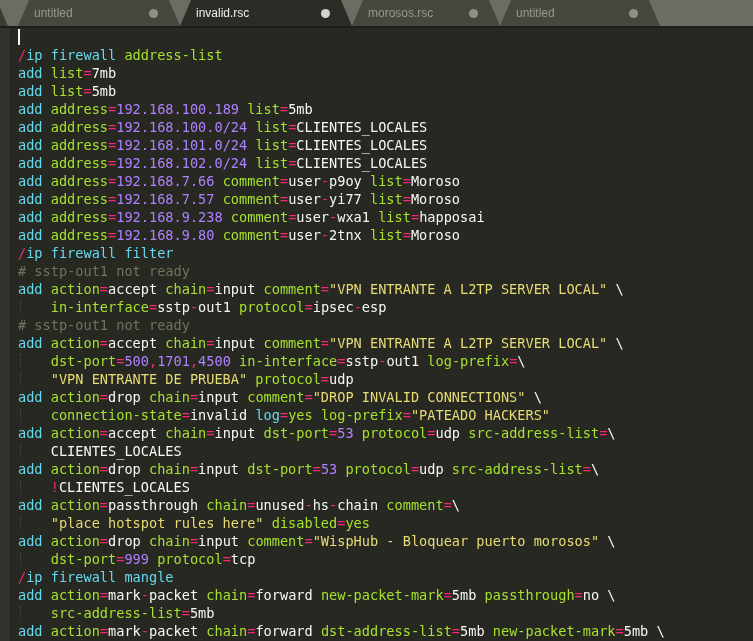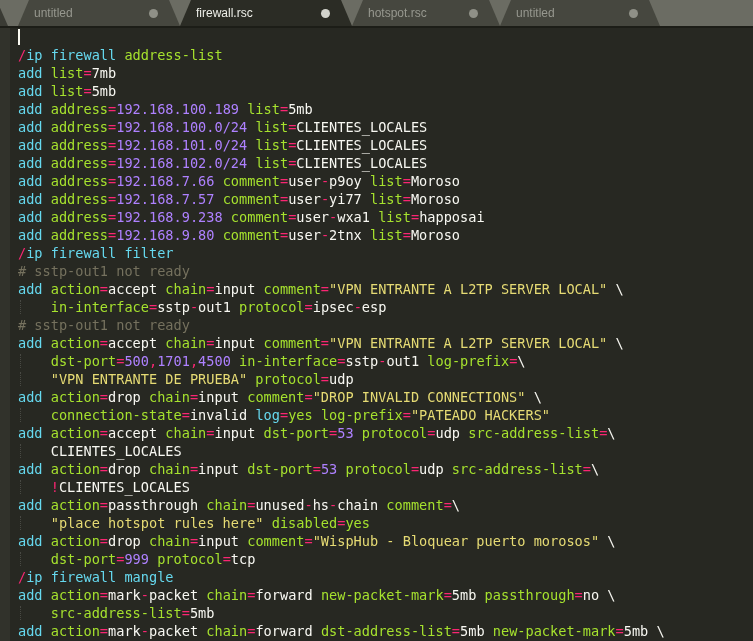--- a/index.html
+++ b/index.html
@@ -67,25 +67,25 @@
 
 <div class="window">
   <div class="tabbar">
     <span class="tab-stub"></span>
 
   <div class="tab">
         <span class="tab-label">untitled</span>
         <span class="tab-dot"></span>
       </div>
       <div class="tab active">
-        <span class="tab-label">firewall.rsc</span>
+        <span class="tab-label">invalid.rsc</span>
         <span class="tab-dot"></span>
       </div>
       <div class="tab">
-        <span class="tab-label">hotspot.rsc</span>
+        <span class="tab-label">morosos.rsc</span>
         <span class="tab-dot"></span>
       </div>
       <div class="tab">
         <span class="tab-label">untitled</span>
         <span class="tab-dot"></span>
       </div>
     </div>
   <div class="editor">
     <div class="gutter"></div>
     <div class="code"><div class="line"><span class="caret"></span></div><div class="line"><span style="color: rgb(249, 38, 114);">/</span><span style="color: rgb(102, 217, 239);">ip firewall</span><span style="color: rgb(248, 248, 242);"> </span><span style="color: rgb(166, 226, 46);">address-list</span></div><div class="line"><span style="color: rgb(102, 217, 239);">add</span><span style="color: rgb(248, 248, 242);"> </span><span style="color: rgb(166, 226, 46);">list</span><span style="color: rgb(249, 38, 114);">=</span><span style="color: rgb(248, 248, 242);">7mb</span></div><div class="line"><span style="color: rgb(102, 217, 239);">add</span><span style="color: rgb(248, 248, 242);"> </span><span style="color: rgb(166, 226, 46);">list</span><span style="color: rgb(249, 38, 114);">=</span><span style="color: rgb(248, 248, 242);">5mb</span></div><div class="line"><span style="color: rgb(102, 217, 239);">add</span><span style="color: rgb(248, 248, 242);"> </span><span style="color: rgb(166, 226, 46);">address</span><span style="color: rgb(249, 38, 114);">=</span><span style="color: rgb(174, 129, 255);">192.168.100.189</span><span style="color: rgb(248, 248, 242);"> </span><span style="color: rgb(166, 226, 46);">list</span><span style="color: rgb(249, 38, 114);">=</span><span style="color: rgb(248, 248, 242);">5mb</span></div><div class="line"><span style="color: rgb(102, 217, 239);">add</span><span style="color: rgb(248, 248, 242);"> </span><span style="color: rgb(166, 226, 46);">address</span><span style="color: rgb(249, 38, 114);">=</span><span style="color: rgb(174, 129, 255);">192.168.100.0/24</span><span style="color: rgb(248, 248, 242);"> </span><span style="color: rgb(166, 226, 46);">list</span><span style="color: rgb(249, 38, 114);">=</span><span style="color: rgb(248, 248, 242);">CLIENTES_LOCALES</span></div><div class="line"><span style="color: rgb(102, 217, 239);">add</span><span style="color: rgb(248, 248, 242);"> </span><span style="color: rgb(166, 226, 46);">address</span><span style="color: rgb(249, 38, 114);">=</span><span style="color: rgb(174, 129, 255);">192.168.101.0/24</span><span style="color: rgb(248, 248, 242);"> </span><span style="color: rgb(166, 226, 46);">list</span><span style="color: rgb(249, 38, 114);">=</span><span style="color: rgb(248, 248, 242);">CLIENTES_LOCALES</span></div><div class="line"><span style="color: rgb(102, 217, 239);">add</span><span style="color: rgb(248, 248, 242);"> </span><span style="color: rgb(166, 226, 46);">address</span><span style="color: rgb(249, 38, 114);">=</span><span style="color: rgb(174, 129, 255);">192.168.102.0/24</span><span style="color: rgb(248, 248, 242);"> </span><span style="color: rgb(166, 226, 46);">list</span><span style="color: rgb(249, 38, 114);">=</span><span style="color: rgb(248, 248, 242);">CLIENTES_LOCALES</span></div><div class="line"><span style="color: rgb(102, 217, 239);">add</span><span style="color: rgb(248, 248, 242);"> </span><span style="color: rgb(166, 226, 46);">address</span><span style="color: rgb(249, 38, 114);">=</span><span style="color: rgb(174, 129, 255);">192.168.7.66</span><span style="color: rgb(248, 248, 242);"> </span><span style="color: rgb(166, 226, 46);">comment</span><span style="color: rgb(249, 38, 114);">=</span><span style="color: rgb(248, 248, 242);">user</span><span style="color: rgb(249, 38, 114);">-</span><span style="color: rgb(248, 248, 242);">p9oy</span><span style="color: rgb(248, 248, 242);"> </span><span style="color: rgb(166, 226, 46);">list</span><span style="color: rgb(249, 38, 114);">=</span><span style="color: rgb(248, 248, 242);">Moroso</span></div><div class="line"><span style="color: rgb(102, 217, 239);">add</span><span style="color: rgb(248, 248, 242);"> </span><span style="color: rgb(166, 226, 46);">address</span><span style="color: rgb(249, 38, 114);">=</span><span style="color: rgb(174, 129, 255);">192.168.7.57</span><span style="color: rgb(248, 248, 242);"> </span><span style="color: rgb(166, 226, 46);">comment</span><span style="color: rgb(249, 38, 114);">=</span><span style="color: rgb(248, 248, 242);">user</span><span style="color: rgb(249, 38, 114);">-</span><span style="color: rgb(248, 248, 242);">yi77</span><span style="color: rgb(248, 248, 242);"> </span><span style="color: rgb(166, 226, 46);">list</span><span style="color: rgb(249, 38, 114);">=</span><span style="color: rgb(248, 248, 242);">Moroso</span></div><div class="line"><span style="color: rgb(102, 217, 239);">add</span><span style="color: rgb(248, 248, 242);"> </span><span style="color: rgb(166, 226, 46);">address</span><span style="color: rgb(249, 38, 114);">=</span><span style="color: rgb(174, 129, 255);">192.168.9.238</span><span style="color: rgb(248, 248, 242);"> </span><span style="color: rgb(166, 226, 46);">comment</span><span style="color: rgb(249, 38, 114);">=</span><span style="color: rgb(248, 248, 242);">user</span><span style="color: rgb(249, 38, 114);">-</span><span style="color: rgb(248, 248, 242);">wxa1</span><span style="color: rgb(248, 248, 242);"> </span><span style="color: rgb(166, 226, 46);">list</span><span style="color: rgb(249, 38, 114);">=</span><span style="color: rgb(248, 248, 242);">happosai</span></div><div class="line"><span style="color: rgb(102, 217, 239);">add</span><span style="color: rgb(248, 248, 242);"> </span><span style="color: rgb(166, 226, 46);">address</span><span style="color: rgb(249, 38, 114);">=</span><span style="color: rgb(174, 129, 255);">192.168.9.80</span><span style="color: rgb(248, 248, 242);"> </span><span style="color: rgb(166, 226, 46);">comment</span><span style="color: rgb(249, 38, 114);">=</span><span style="color: rgb(248, 248, 242);">user</span><span style="color: rgb(249, 38, 114);">-</span><span style="color: rgb(248, 248, 242);">2tnx</span><span style="color: rgb(248, 248, 242);"> </span><span style="color: rgb(166, 226, 46);">list</span><span style="color: rgb(249, 38, 114);">=</span><span style="color: rgb(248, 248, 242);">Moroso</span></div><div class="line"><span style="color: rgb(249, 38, 114);">/</span><span style="color: rgb(102, 217, 239);">ip firewall filter</span></div><div class="line"><span style="color: rgb(117, 113, 94);"># sstp-out1 not ready</span></div><div class="line"><span style="color: rgb(102, 217, 239);">add</span><span style="color: rgb(248, 248, 242);"> </span><span style="color: rgb(166, 226, 46);">action</span><span style="color: rgb(249, 38, 114);">=</span><span style="color: rgb(248, 248, 242);">accept</span><span style="color: rgb(248, 248, 242);"> </span><span style="color: rgb(166, 226, 46);">chain</span><span style="color: rgb(249, 38, 114);">=</span><span style="color: rgb(248, 248, 242);">input</span><span style="color: rgb(248, 248, 242);"> </span><span style="color: rgb(166, 226, 46);">comment</span><span style="color: rgb(249, 38, 114);">=</span><span style="color: rgb(230, 219, 116);">"VPN ENTRANTE A L2TP SERVER LOCAL"</span><span style="color: rgb(248, 248, 242);"> \</span></div><div class="line"><span class="indent-guide"></span>    <span style="color: rgb(166, 226, 46);">in-interface</span><span style="color: rgb(249, 38, 114);">=</span><span style="color: rgb(248, 248, 242);">sstp</span><span style="color: rgb(249, 38, 114);">-</span><span style="color: rgb(248, 248, 242);">out1</span><span style="color: rgb(248, 248, 242);"> </span><span style="color: rgb(166, 226, 46);">protocol</span><span style="color: rgb(249, 38, 114);">=</span><span style="color: rgb(248, 248, 242);">ipsec</span><span style="color: rgb(249, 38, 114);">-</span><span style="color: rgb(248, 248, 242);">esp</span></div><div class="line"><span style="color: rgb(117, 113, 94);"># sstp-out1 not ready</span></div><div class="line"><span style="color: rgb(102, 217, 239);">add</span><span style="color: rgb(248, 248, 242);"> </span><span style="color: rgb(166, 226, 46);">action</span><span style="color: rgb(249, 38, 114);">=</span><span style="color: rgb(248, 248, 242);">accept</span><span style="color: rgb(248, 248, 242);"> </span><span style="color: rgb(166, 226, 46);">chain</span><span style="color: rgb(249, 38, 114);">=</span><span style="color: rgb(248, 248, 242);">input</span><span style="color: rgb(248, 248, 242);"> </span><span style="color: rgb(166, 226, 46);">comment</span><span style="color: rgb(249, 38, 114);">=</span><span style="color: rgb(230, 219, 116);">"VPN ENTRANTE A L2TP SERVER LOCAL"</span><span style="color: rgb(248, 248, 242);"> \</span></div><div class="line"><span class="indent-guide"></span>    <span style="color: rgb(166, 226, 46);">dst-port</span><span style="color: rgb(249, 38, 114);">=</span><span style="color: rgb(174, 129, 255);">500</span><span style="color: rgb(249, 38, 114);">,</span><span style="color: rgb(174, 129, 255);">1701</span><span style="color: rgb(249, 38, 114);">,</span><span style="color: rgb(174, 129, 255);">4500</span><span style="color: rgb(248, 248, 242);"> </span><span style="color: rgb(166, 226, 46);">in-interface</span><span style="color: rgb(249, 38, 114);">=</span><span style="color: rgb(248, 248, 242);">sstp</span><span style="color: rgb(249, 38, 114);">-</span><span style="color: rgb(248, 248, 242);">out1</span><span style="color: rgb(248, 248, 242);"> </span><span style="color: rgb(166, 226, 46);">log-prefix</span><span style="color: rgb(249, 38, 114);">=</span><span style="color: rgb(248, 248, 242);">\</span></div><div class="line"><span class="indent-guide"></span>    <span style="color: rgb(230, 219, 116);">"VPN ENTRANTE DE PRUEBA"</span><span style="color: rgb(248, 248, 242);"> </span><span style="color: rgb(166, 226, 46);">protocol</span><span style="color: rgb(249, 38, 114);">=</span><span style="color: rgb(248, 248, 242);">udp</span></div><div class="line"><span style="color: rgb(102, 217, 239);">add</span><span style="color: rgb(248, 248, 242);"> </span><span style="color: rgb(166, 226, 46);">action</span><span style="color: rgb(249, 38, 114);">=</span><span style="color: rgb(248, 248, 242);">drop</span><span style="color: rgb(248, 248, 242);"> </span><span style="color: rgb(166, 226, 46);">chain</span><span style="color: rgb(249, 38, 114);">=</span><span style="color: rgb(248, 248, 242);">input</span><span style="color: rgb(248, 248, 242);"> </span><span style="color: rgb(166, 226, 46);">comment</span><span style="color: rgb(249, 38, 114);">=</span><span style="color: rgb(230, 219, 116);">"DROP INVALID CONNECTIONS"</span><span style="color: rgb(248, 248, 242);"> \</span></div><div class="line"><span class="indent-guide"></span>    <span style="color: rgb(166, 226, 46);">connection-state</span><span style="color: rgb(249, 38, 114);">=</span><span style="color: rgb(248, 248, 242);">invalid</span><span style="color: rgb(248, 248, 242);"> </span><span style="color: rgb(102, 217, 239);">log</span><span style="color: rgb(249, 38, 114);">=</span><span style="color: rgb(166, 226, 46);">yes</span><span style="color: rgb(248, 248, 242);"> </span><span style="color: rgb(166, 226, 46);">log-prefix</span><span style="color: rgb(249, 38, 114);">=</span><span style="color: rgb(230, 219, 116);">"PATEADO HACKERS"</span></div><div class="line"><span style="color: rgb(102, 217, 239);">add</span><span style="color: rgb(248, 248, 242);"> </span><span style="color: rgb(166, 226, 46);">action</span><span style="color: rgb(249, 38, 114);">=</span><span style="color: rgb(248, 248, 242);">accept</span><span style="color: rgb(248, 248, 242);"> </span><span style="color: rgb(166, 226, 46);">chain</span><span style="color: rgb(249, 38, 114);">=</span><span style="color: rgb(248, 248, 242);">input</span><span style="color: rgb(248, 248, 242);"> </span><span style="color: rgb(166, 226, 46);">dst-port</span><span style="color: rgb(249, 38, 114);">=</span><span style="color: rgb(174, 129, 255);">53</span><span style="color: rgb(248, 248, 242);"> </span><span style="color: rgb(166, 226, 46);">protocol</span><span style="color: rgb(249, 38, 114);">=</span><span style="color: rgb(248, 248, 242);">udp</span><span style="color: rgb(248, 248, 242);"> </span><span style="color: rgb(166, 226, 46);">src-address-list</span><span style="color: rgb(249, 38, 114);">=</span><span style="color: rgb(248, 248, 242);">\</span></div><div class="line"><span class="indent-guide"></span>    <span style="color: rgb(248, 248, 242);">CLIENTES_LOCALES</span></div><div class="line"><span style="color: rgb(102, 217, 239);">add</span><span style="color: rgb(248, 248, 242);"> </span><span style="color: rgb(166, 226, 46);">action</span><span style="color: rgb(249, 38, 114);">=</span><span style="color: rgb(248, 248, 242);">drop</span><span style="color: rgb(248, 248, 242);"> </span><span style="color: rgb(166, 226, 46);">chain</span><span style="color: rgb(249, 38, 114);">=</span><span style="color: rgb(248, 248, 242);">input</span><span style="color: rgb(248, 248, 242);"> </span><span style="color: rgb(166, 226, 46);">dst-port</span><span style="color: rgb(249, 38, 114);">=</span><span style="color: rgb(174, 129, 255);">53</span><span style="color: rgb(248, 248, 242);"> </span><span style="color: rgb(166, 226, 46);">protocol</span><span style="color: rgb(249, 38, 114);">=</span><span style="color: rgb(248, 248, 242);">udp</span><span style="color: rgb(248, 248, 242);"> </span><span style="color: rgb(166, 226, 46);">src-address-list</span><span style="color: rgb(249, 38, 114);">=</span><span style="color: rgb(248, 248, 242);">\</span></div><div class="line"><span class="indent-guide"></span>    <span style="color: rgb(249, 38, 114);">!</span><span style="color: rgb(248, 248, 242);">CLIENTES_LOCALES</span></div><div class="line"><span style="color: rgb(102, 217, 239);">add</span><span style="color: rgb(248, 248, 242);"> </span><span style="color: rgb(166, 226, 46);">action</span><span style="color: rgb(249, 38, 114);">=</span><span style="color: rgb(248, 248, 242);">passthrough</span><span style="color: rgb(248, 248, 242);"> </span><span style="color: rgb(166, 226, 46);">chain</span><span style="color: rgb(249, 38, 114);">=</span><span style="color: rgb(248, 248, 242);">unused</span><span style="color: rgb(249, 38, 114);">-</span><span style="color: rgb(248, 248, 242);">hs</span><span style="color: rgb(249, 38, 114);">-</span><span style="color: rgb(248, 248, 242);">chain</span><span style="color: rgb(248, 248, 242);"> </span><span style="color: rgb(166, 226, 46);">comment</span><span style="color: rgb(249, 38, 114);">=</span><span style="color: rgb(248, 248, 242);">\</span></div><div class="line"><span class="indent-guide"></span>    <span style="color: rgb(230, 219, 116);">"place hotspot rules here"</span><span style="color: rgb(248, 248, 242);"> </span><span style="color: rgb(166, 226, 46);">disabled</span><span style="color: rgb(249, 38, 114);">=</span><span style="color: rgb(166, 226, 46);">yes</span></div><div class="line"><span style="color: rgb(102, 217, 239);">add</span><span style="color: rgb(248, 248, 242);"> </span><span style="color: rgb(166, 226, 46);">action</span><span style="color: rgb(249, 38, 114);">=</span><span style="color: rgb(248, 248, 242);">drop</span><span style="color: rgb(248, 248, 242);"> </span><span style="color: rgb(166, 226, 46);">chain</span><span style="color: rgb(249, 38, 114);">=</span><span style="color: rgb(248, 248, 242);">input</span><span style="color: rgb(248, 248, 242);"> </span><span style="color: rgb(166, 226, 46);">comment</span><span style="color: rgb(249, 38, 114);">=</span><span style="color: rgb(230, 219, 116);">"WispHub - Bloquear puerto morosos"</span><span style="color: rgb(248, 248, 242);"> \</span></div><div class="line"><span class="indent-guide"></span>    <span style="color: rgb(166, 226, 46);">dst-port</span><span style="color: rgb(249, 38, 114);">=</span><span style="color: rgb(174, 129, 255);">999</span><span style="color: rgb(248, 248, 242);"> </span><span style="color: rgb(166, 226, 46);">protocol</span><span style="color: rgb(249, 38, 114);">=</span><span style="color: rgb(248, 248, 242);">tcp</span></div><div class="line"><span style="color: rgb(249, 38, 114);">/</span><span style="color: rgb(102, 217, 239);">ip firewall mangle</span></div><div class="line"><span style="color: rgb(102, 217, 239);">add</span><span style="color: rgb(248, 248, 242);"> </span><span style="color: rgb(166, 226, 46);">action</span><span style="color: rgb(249, 38, 114);">=</span><span style="color: rgb(248, 248, 242);">mark</span><span style="color: rgb(249, 38, 114);">-</span><span style="color: rgb(248, 248, 242);">packet</span><span style="color: rgb(248, 248, 242);"> </span><span style="color: rgb(166, 226, 46);">chain</span><span style="color: rgb(249, 38, 114);">=</span><span style="color: rgb(248, 248, 242);">forward</span><span style="color: rgb(248, 248, 242);"> </span><span style="color: rgb(166, 226, 46);">new-packet-mark</span><span style="color: rgb(249, 38, 114);">=</span><span style="color: rgb(248, 248, 242);">5mb</span><span style="color: rgb(248, 248, 242);"> </span><span style="color: rgb(166, 226, 46);">passthrough</span><span style="color: rgb(249, 38, 114);">=</span><span style="color: rgb(248, 248, 242);">no</span><span style="color: rgb(248, 248, 242);"> \</span></div><div class="line"><span class="indent-guide"></span>    <span style="color: rgb(166, 226, 46);">src-address-list</span><span style="color: rgb(249, 38, 114);">=</span><span style="color: rgb(248, 248, 242);">5mb</span></div><div class="line"><span style="color: rgb(102, 217, 239);">add</span><span style="color: rgb(248, 248, 242);"> </span><span style="color: rgb(166, 226, 46);">action</span><span style="color: rgb(249, 38, 114);">=</span><span style="color: rgb(248, 248, 242);">mark</span><span style="color: rgb(249, 38, 114);">-</span><span style="color: rgb(248, 248, 242);">packet</span><span style="color: rgb(248, 248, 242);"> </span><span style="color: rgb(166, 226, 46);">chain</span><span style="color: rgb(249, 38, 114);">=</span><span style="color: rgb(248, 248, 242);">forward</span><span style="color: rgb(248, 248, 242);"> </span><span style="color: rgb(166, 226, 46);">dst-address-list</span><span style="color: rgb(249, 38, 114);">=</span><span style="color: rgb(248, 248, 242);">5mb</span><span style="color: rgb(248, 248, 242);"> </span><span style="color: rgb(166, 226, 46);">new-packet-mark</span><span style="color: rgb(249, 38, 114);">=</span><span style="color: rgb(248, 248, 242);">5mb</span><span style="color: rgb(248, 248, 242);"> \</span></div></div>

